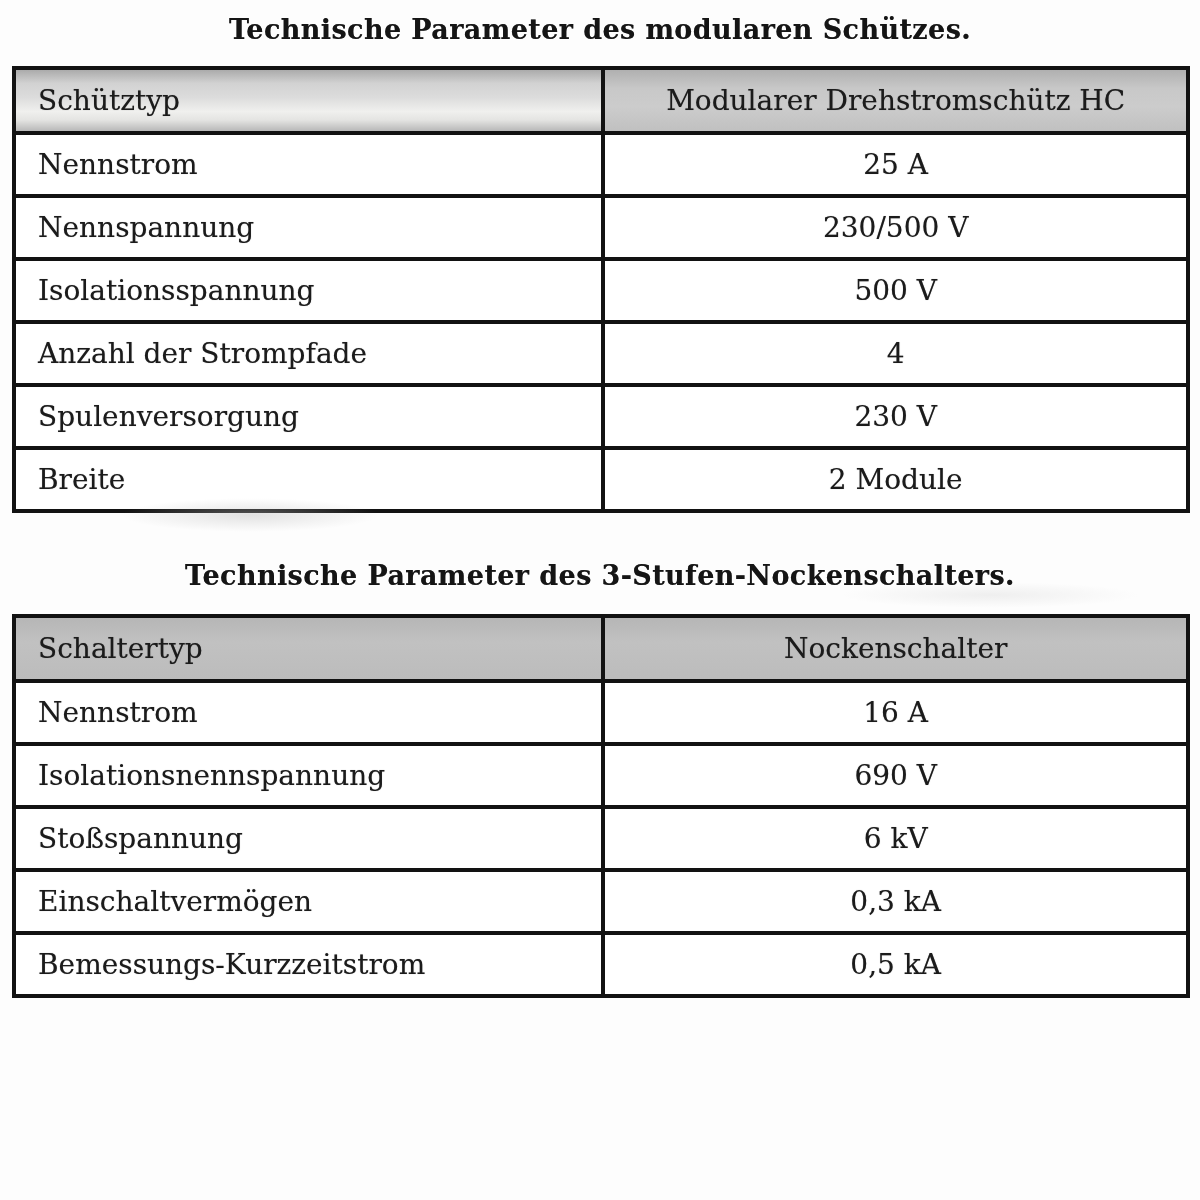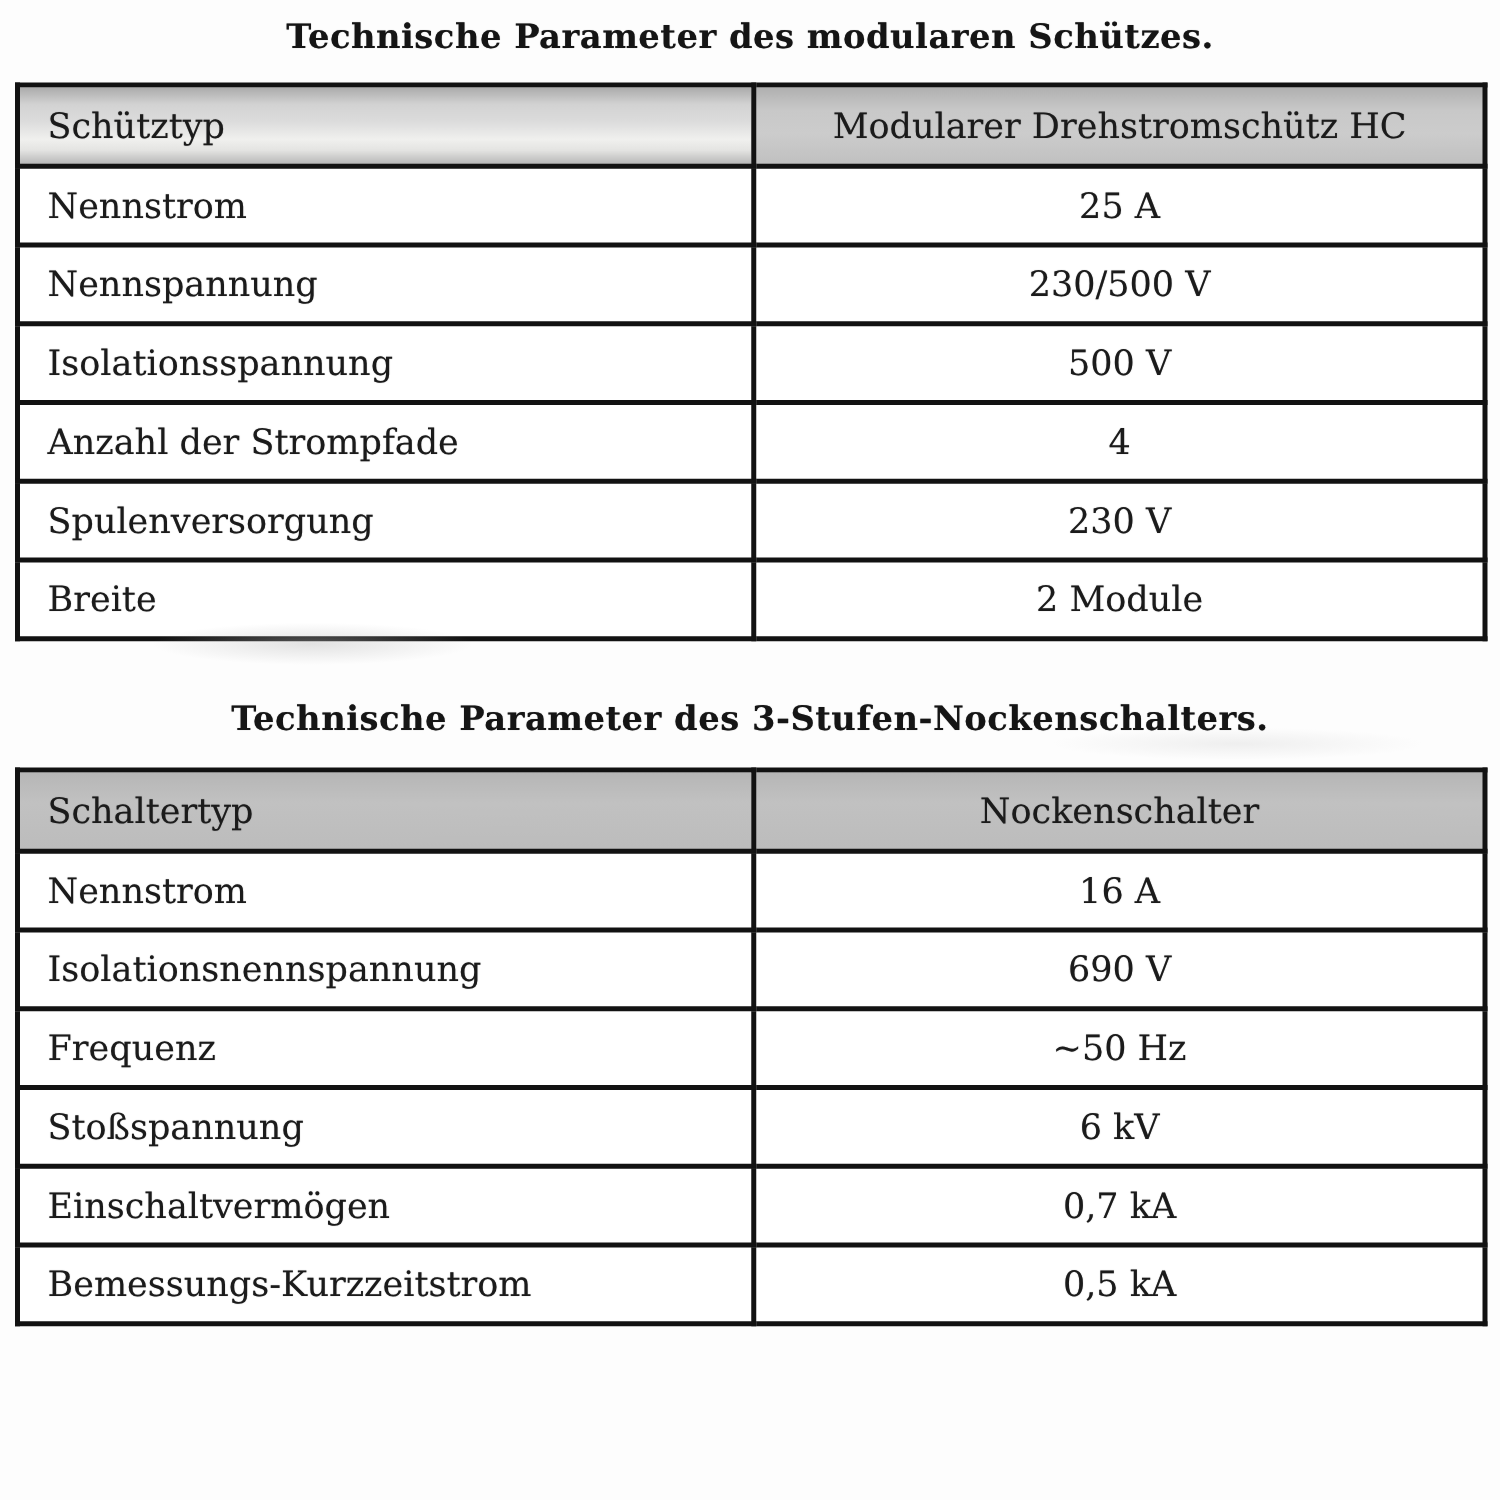--- a/index.html
+++ b/index.html
@@ -134,30 +134,26 @@
     <tbody>
       <tr>
         <td class="cell-left">Nennstrom</td>
         <td class="cell-center">16 A</td>
       </tr>
       <tr>
         <td class="cell-left">Isolationsnennspannung</td>
         <td class="cell-center">690 V</td>
       </tr>
       <tr>
-        <td class="cell-left">Frequenz</td>
-        <td class="cell-center">~50 Hz</td>
-      </tr>
-      <tr>
         <td class="cell-left">Stoßspannung</td>
         <td class="cell-center">6 kV</td>
       </tr>
       <tr>
         <td class="cell-left">Einschaltvermögen</td>
-        <td class="cell-center">0,7 kA</td>
+        <td class="cell-center">0,3 kA</td>
       </tr>
       <tr>
         <td class="cell-left">Bemessungs-Kurzzeitstrom</td>
         <td class="cell-center">0,5 kA</td>
       </tr>
     </tbody>
   </table>
 
 </div>
 

